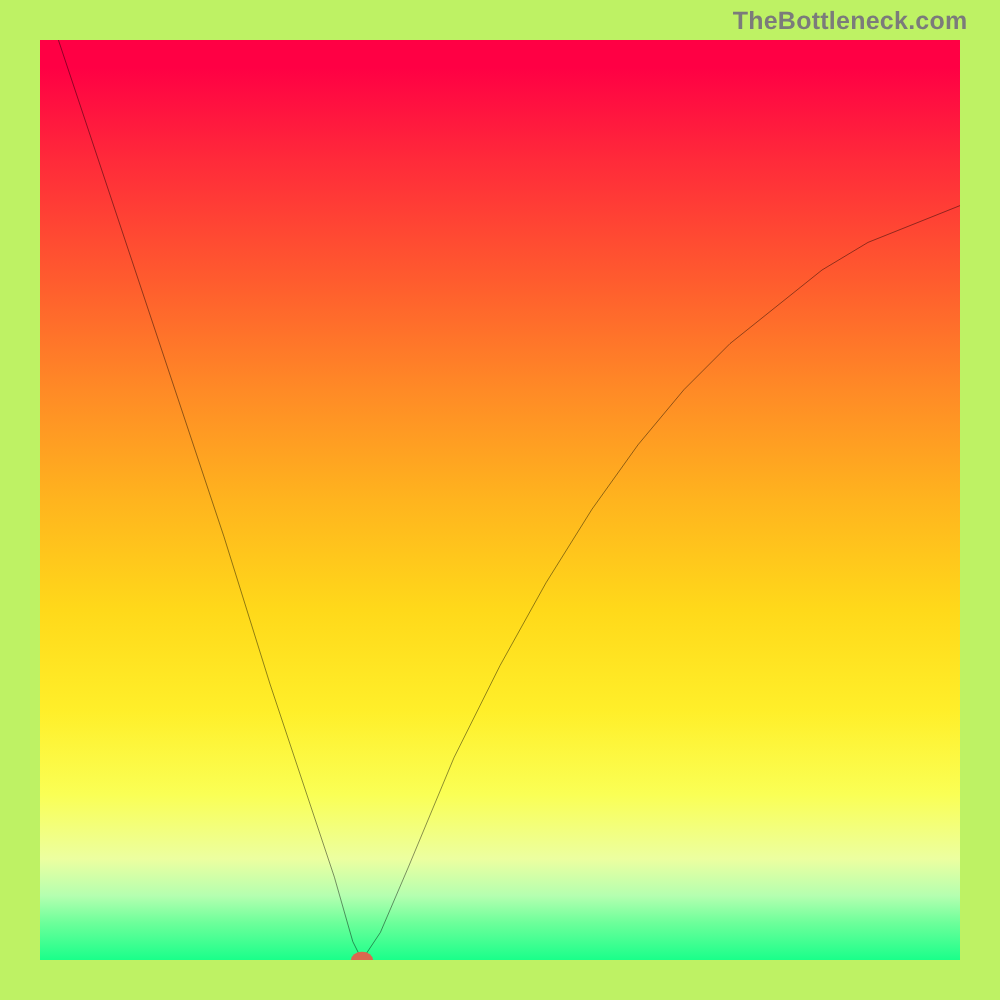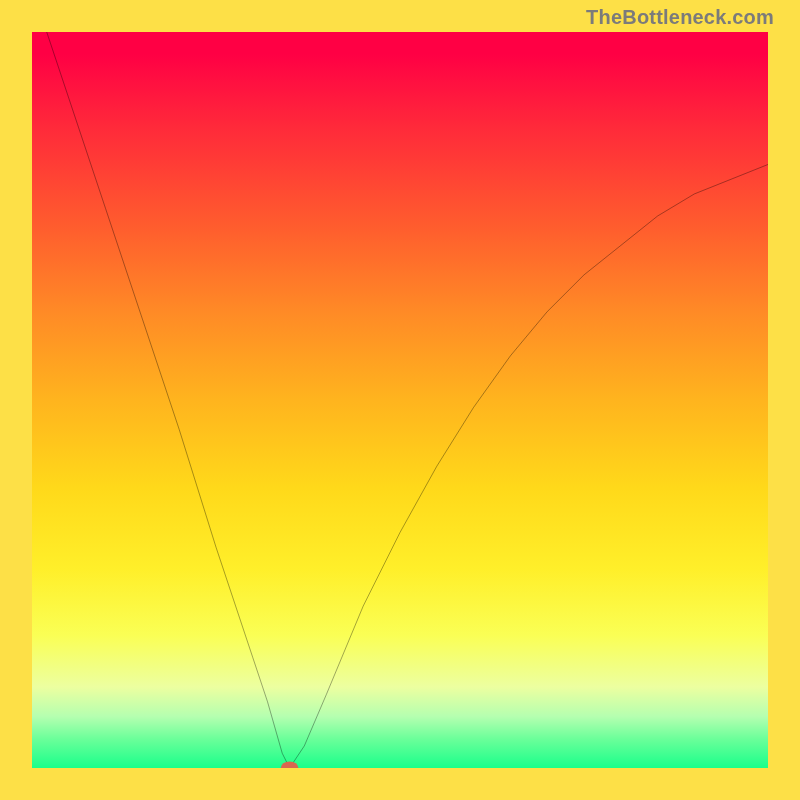--- a/index.html
+++ b/index.html
@@ -10,21 +10,21 @@
     overflow: hidden;
     background: #000;
     font-family: Arial, Helvetica, sans-serif;
   }
   .frame {
     position: absolute;
     left: 0;
     top: 0;
     width: 800px;
     height: 800px;
-    background: #fde047;
+    background: #bef264;
   }
   .plot-area {
     position: absolute;
     left: 32px;
     top: 32px;
     width: 736px;
     height: 736px;
   }
   .gradient-bg {
     position: absolute;

